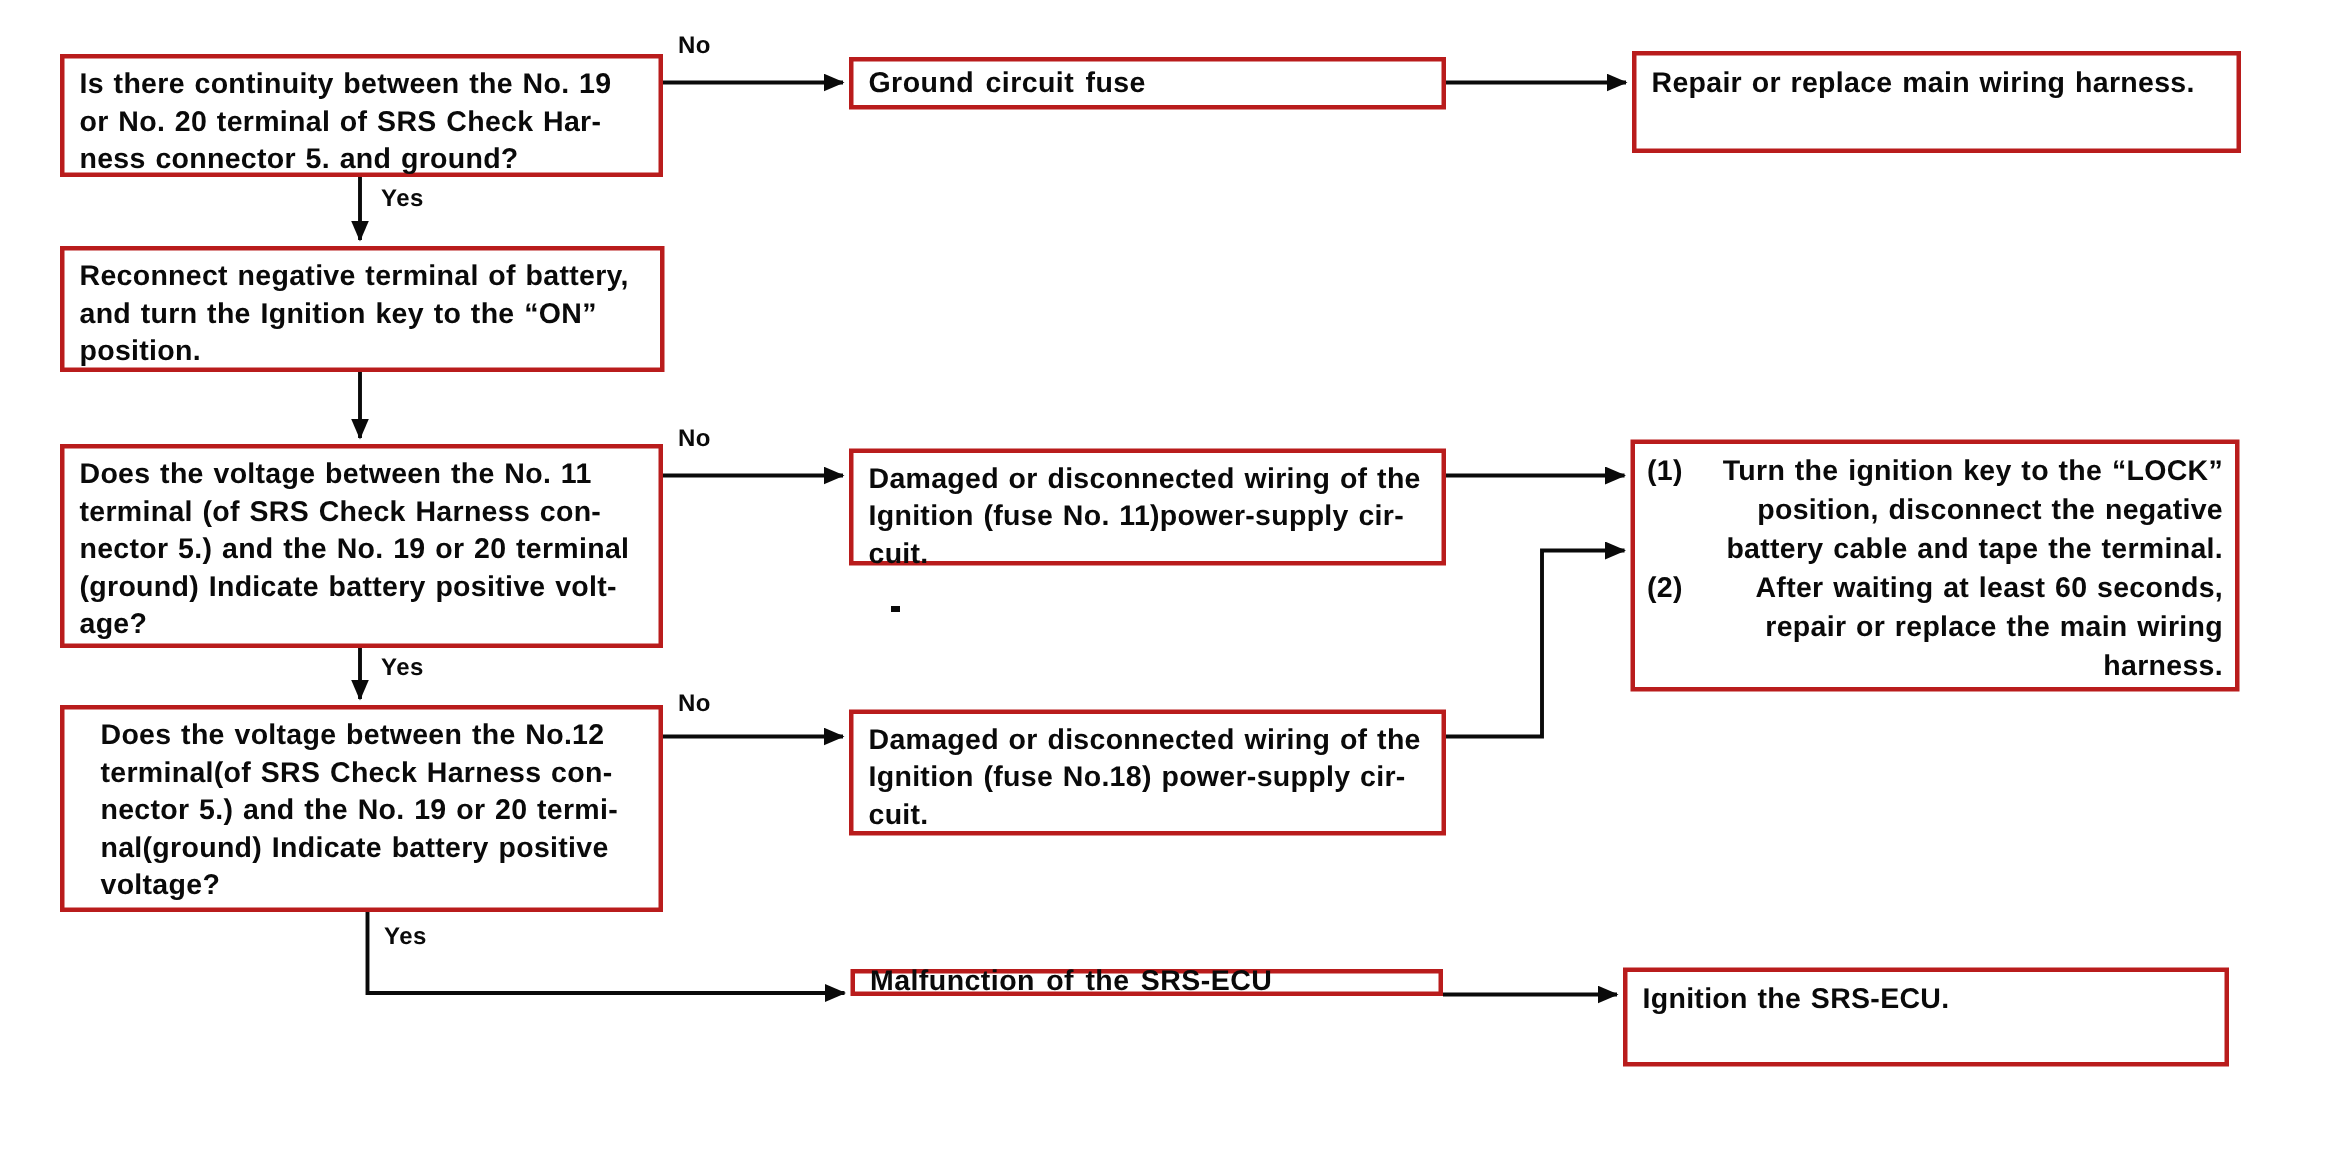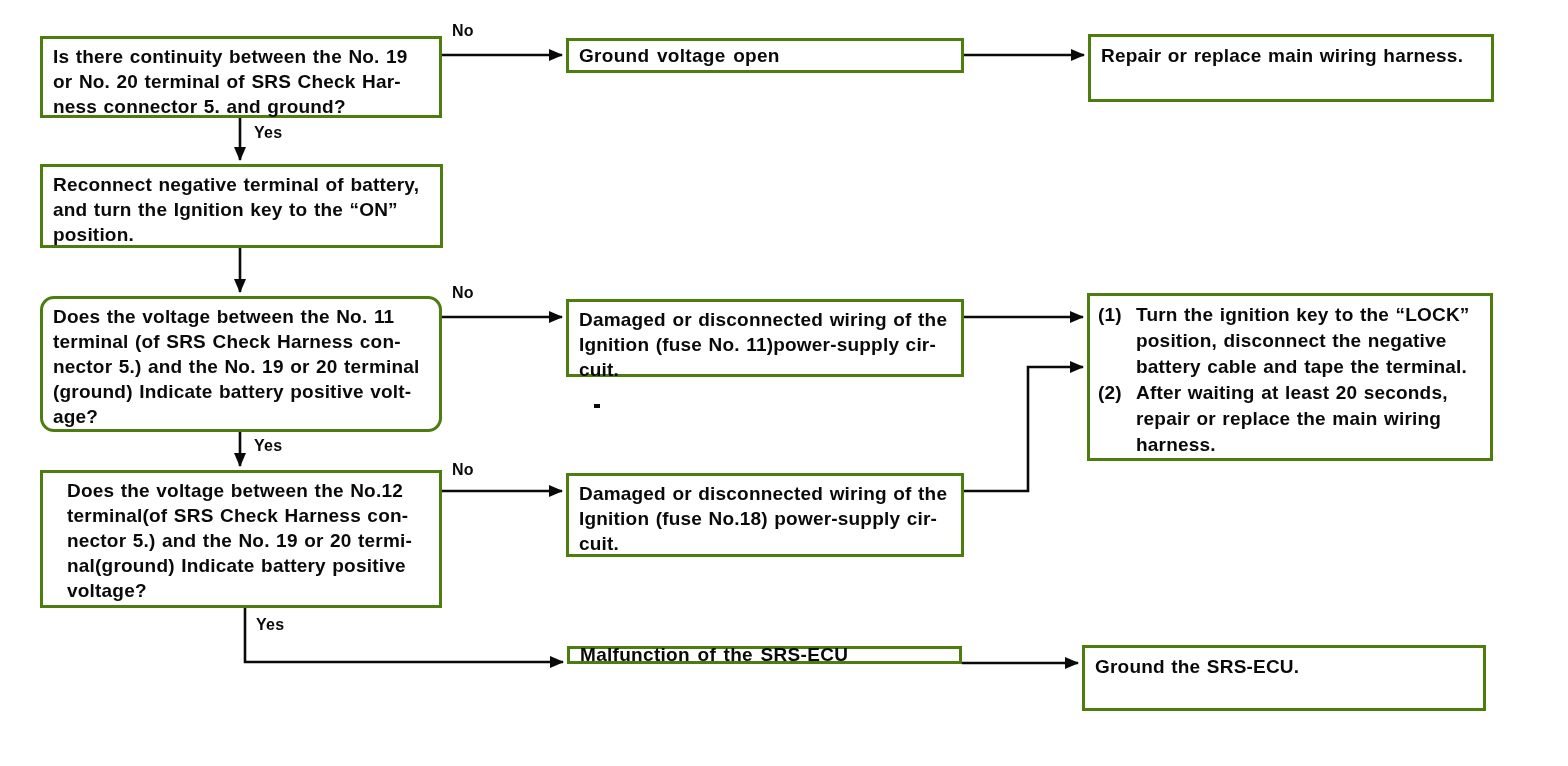--- a/index.html
+++ b/index.html
@@ -6,21 +6,21 @@
   .canvas{
     position:relative;
     width:1568px;height:766px;
     background:#ffffff;
     font-family:"Liberation Sans", sans-serif;
     color:#0a0a0a;
     overflow:hidden;
   }
   .box{
     position:absolute;
-    border:3px solid #4d7c0f;
+    border:3px solid #b91c1c;
     background:#fff;
     box-sizing:border-box;
     font-weight:bold;
   }
   .box-text{
     white-space:pre-line;
     font-size:19px;
     line-height:25px;
     padding:5px 8px 4px 10px;
     word-spacing:1px;
@@ -32,21 +32,21 @@
     padding-left:10px;
     letter-spacing:0.3px;
     word-spacing:2px;
     height:100%;
     box-sizing:border-box;
   }
   .toprow{font-size:19px;padding:6px 8px 4px 10px;letter-spacing:0.2px;}
   .numbered{padding:6px 8px 4px 8px;}
   .list-item{display:flex;font-size:19px;line-height:26px;word-spacing:1px;letter-spacing:0.2px;}
   .list-item .num{flex:0 0 38px;}
-  .list-item .txt{white-space:pre-line;flex:1;}
+  .list-item .txt{white-space:pre-line;flex:1;text-align:right;}
   .edge-label{
     position:absolute;
     font-weight:bold;
     font-size:16px;
     letter-spacing:0.3px;
   }
   svg.wires{position:absolute;left:0;top:0;pointer-events:none;}
   .artifact{position:absolute;background:#0a0a0a;}
 </style>
 </head>
@@ -84,34 +84,34 @@
     <line x1="962" y1="663" x2="1078" y2="663" stroke="#0a0a0a" stroke-width="2.6" marker-end="url(#ah)"></line>
   </svg>
 
   <div class="box" style="left:40px;top:36px;width:402px;height:82px;">
     <div class="box-text">Is there continuity between the No. 19
 or No. 20 terminal of SRS Check Har-
 ness connector 5. and ground?</div>
   </div>
 
   <div class="box" style="left:566px;top:38px;width:398px;height:35px;">
-    <div class="single">Ground voltage open</div>
+    <div class="single">Ground circuit fuse</div>
   </div>
 
   <div class="box" style="left:1088px;top:34px;width:406px;height:68px;">
     <div class="box-text toprow">Repair or replace main wiring harness.</div>
   </div>
 
   <div class="box" style="left:40px;top:164px;width:403px;height:84px;">
     <div class="box-text">Reconnect negative terminal of battery,
 and turn the Ignition key to the “ON”
 position.</div>
   </div>
 
-  <div class="box" style="left:40px;top:296px;width:402px;height:136px;border-radius:14px;">
+  <div class="box" style="left:40px;top:296px;width:402px;height:136px;">
     <div class="box-text">Does the voltage between the No. 11
 terminal (of SRS Check Harness con-
 nector 5.) and the No. 19 or 20 terminal
 (ground) Indicate battery positive volt-
 age?</div>
   </div>
 
   <div class="box" style="left:566px;top:299px;width:398px;height:78px;">
     <div class="box-text">Damaged or disconnected wiring of the
 Ignition (fuse No. 11)power-supply cir-
@@ -120,21 +120,21 @@
 
   <div class="box numbered" style="left:1087px;top:293px;width:406px;height:168px;">
     <div class="list-item">
       <span class="num">(1)</span>
       <span class="txt">Turn the ignition key to the “LOCK”
 position, disconnect the negative
 battery cable and tape the terminal.</span>
     </div>
     <div class="list-item">
       <span class="num">(2)</span>
-      <span class="txt">After waiting at least 20 seconds,
+      <span class="txt">After waiting at least 60 seconds,
 repair or replace the main wiring
 harness.</span>
     </div>
   </div>
 
   <div class="box" style="left:40px;top:470px;width:402px;height:138px;padding-left:14px;">
     <div class="box-text">Does the voltage between the No.12
 terminal(of SRS Check Harness con-
 nector 5.) and the No. 19 or 20 termi-
 nal(ground) Indicate battery positive
@@ -145,21 +145,21 @@
     <div class="box-text">Damaged or disconnected wiring of the
 Ignition (fuse No.18) power-supply cir-
 cuit.</div>
   </div>
 
   <div class="box" style="left:567px;top:646px;width:395px;height:18px;">
     <div class="single">Malfunction of the SRS-ECU</div>
   </div>
 
   <div class="box" style="left:1082px;top:645px;width:404px;height:66px;">
-    <div class="box-text toprow">Ground the SRS-ECU.</div>
+    <div class="box-text toprow">Ignition the SRS-ECU.</div>
   </div>
 
   <span class="edge-label" style="left:452px;top:22px;">No</span>
   <span class="edge-label" style="left:254px;top:124px;">Yes</span>
   <span class="edge-label" style="left:452px;top:284px;">No</span>
   <span class="edge-label" style="left:254px;top:437px;">Yes</span>
   <span class="edge-label" style="left:452px;top:461px;">No</span>
   <span class="edge-label" style="left:256px;top:616px;">Yes</span>
 
   <div class="artifact" style="left:594px;top:404px;width:6px;height:4px;"></div>

